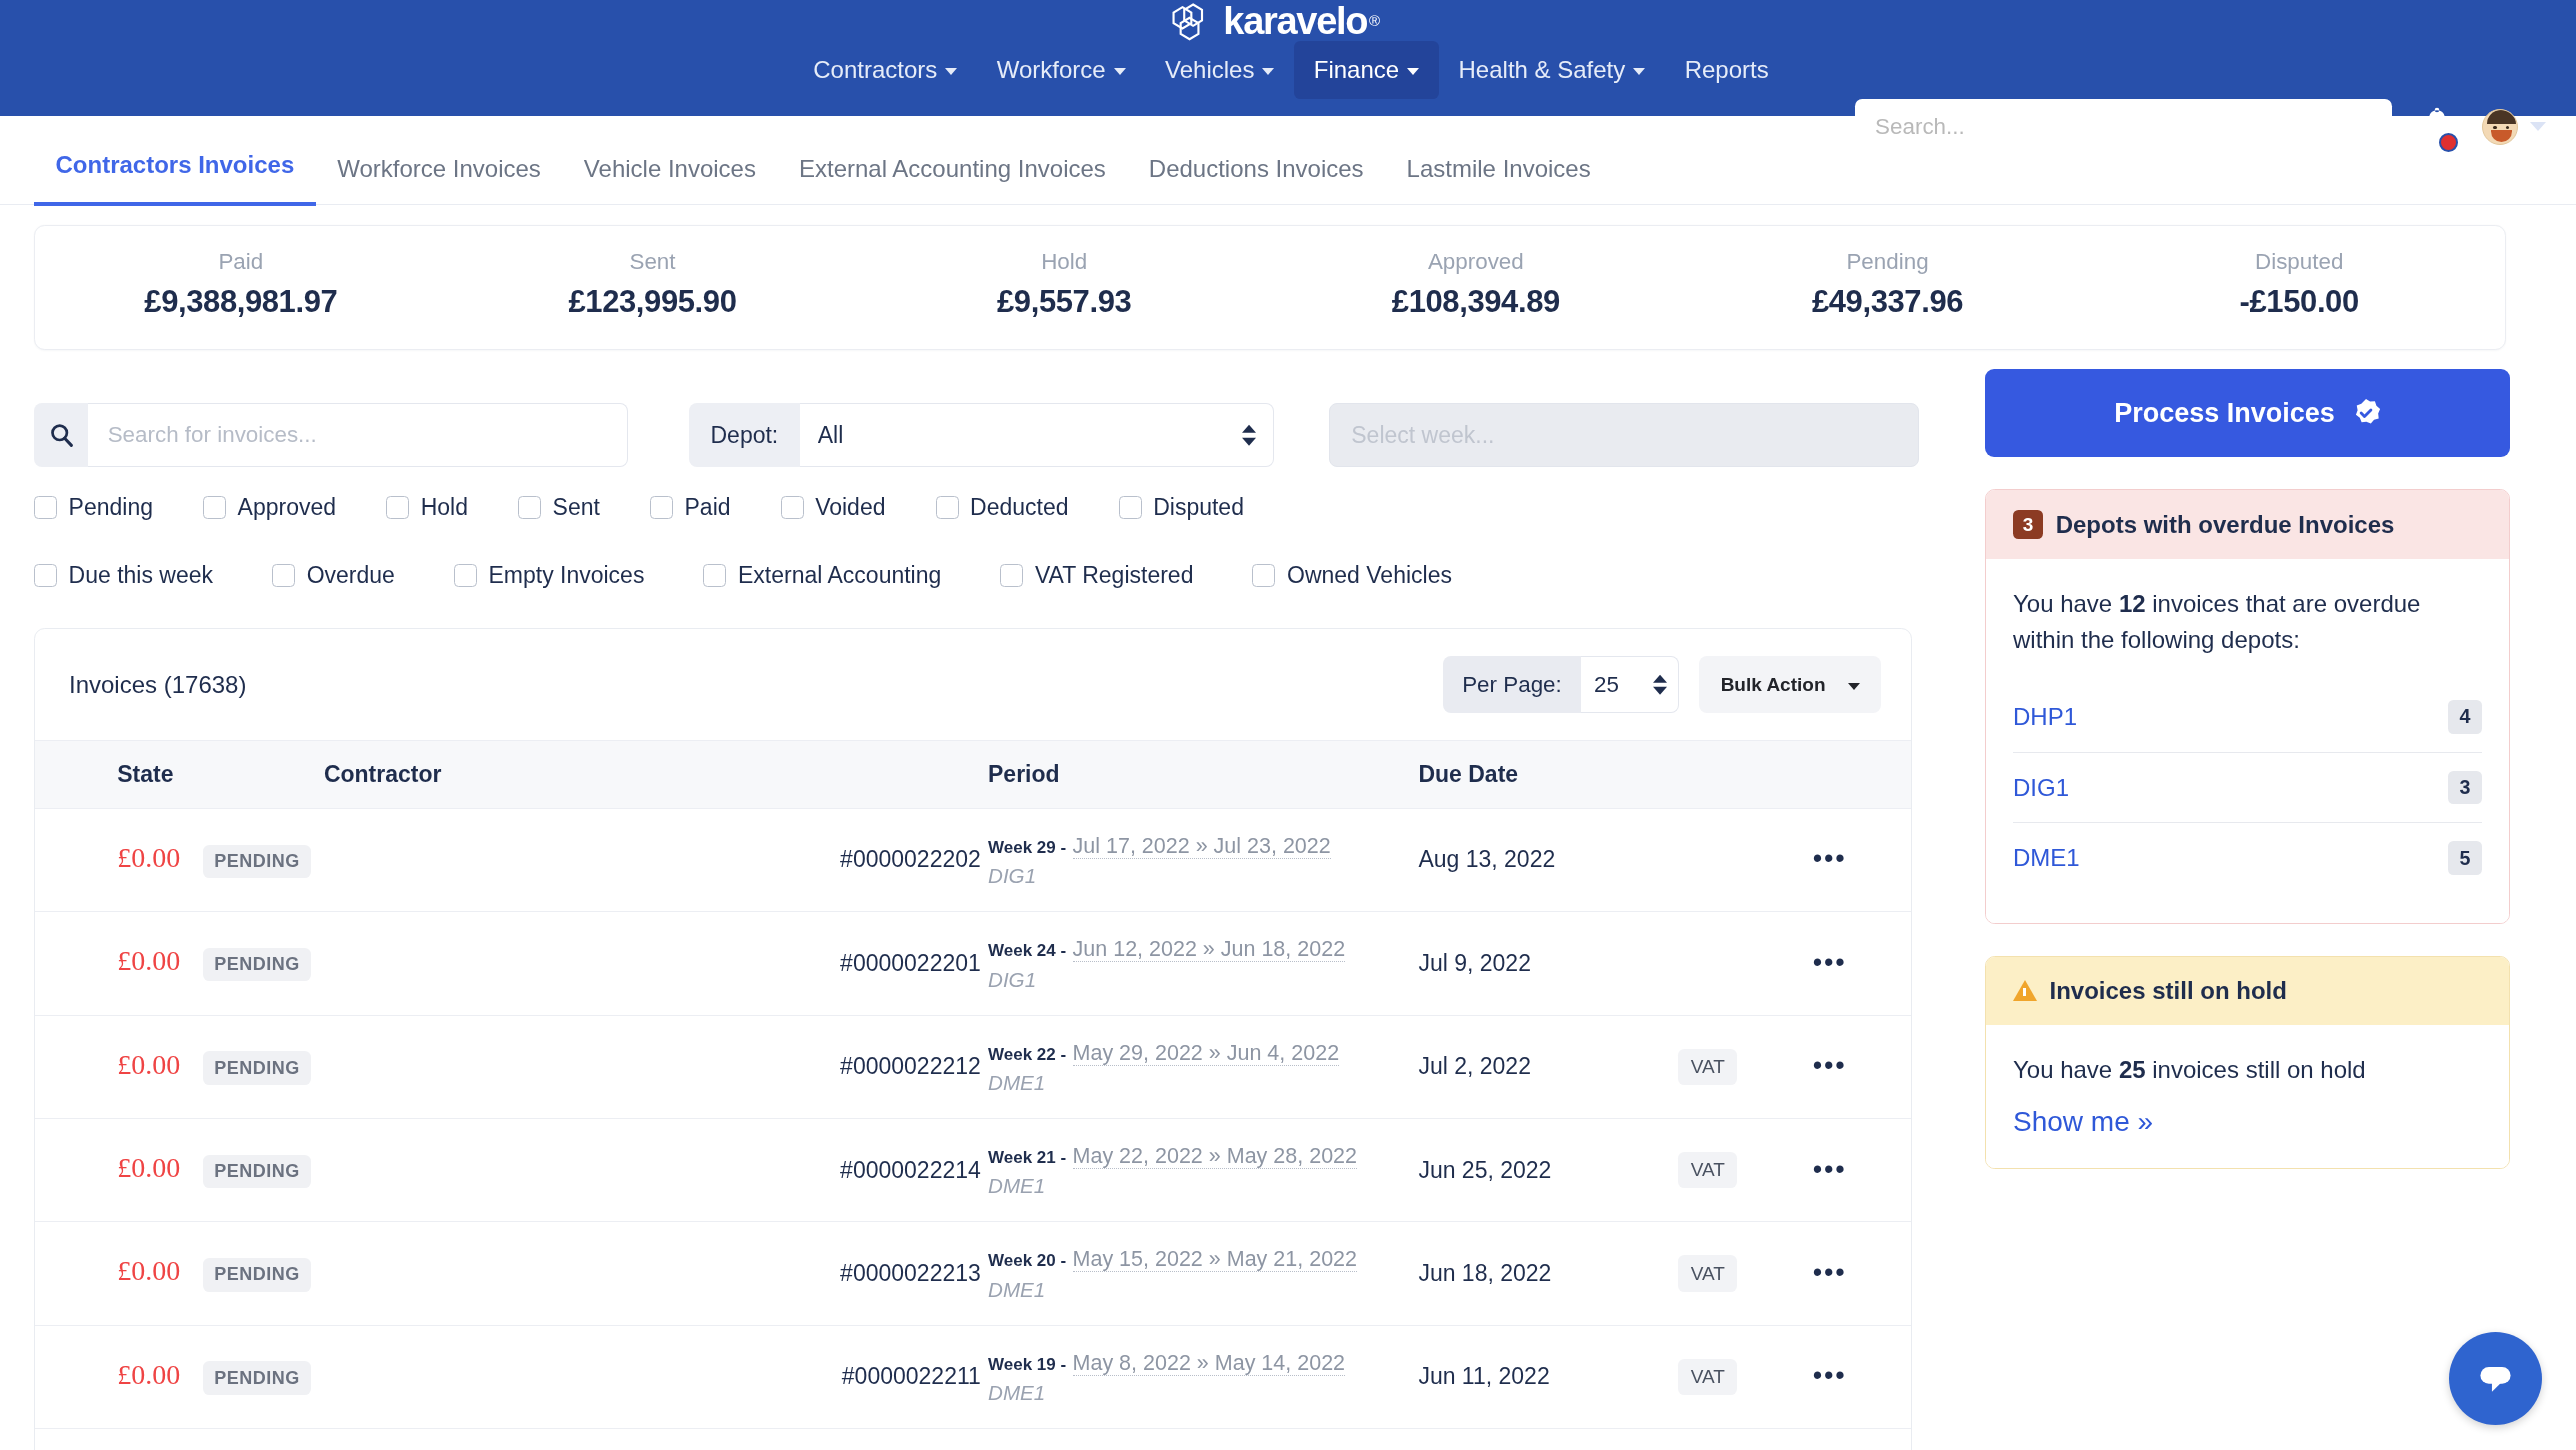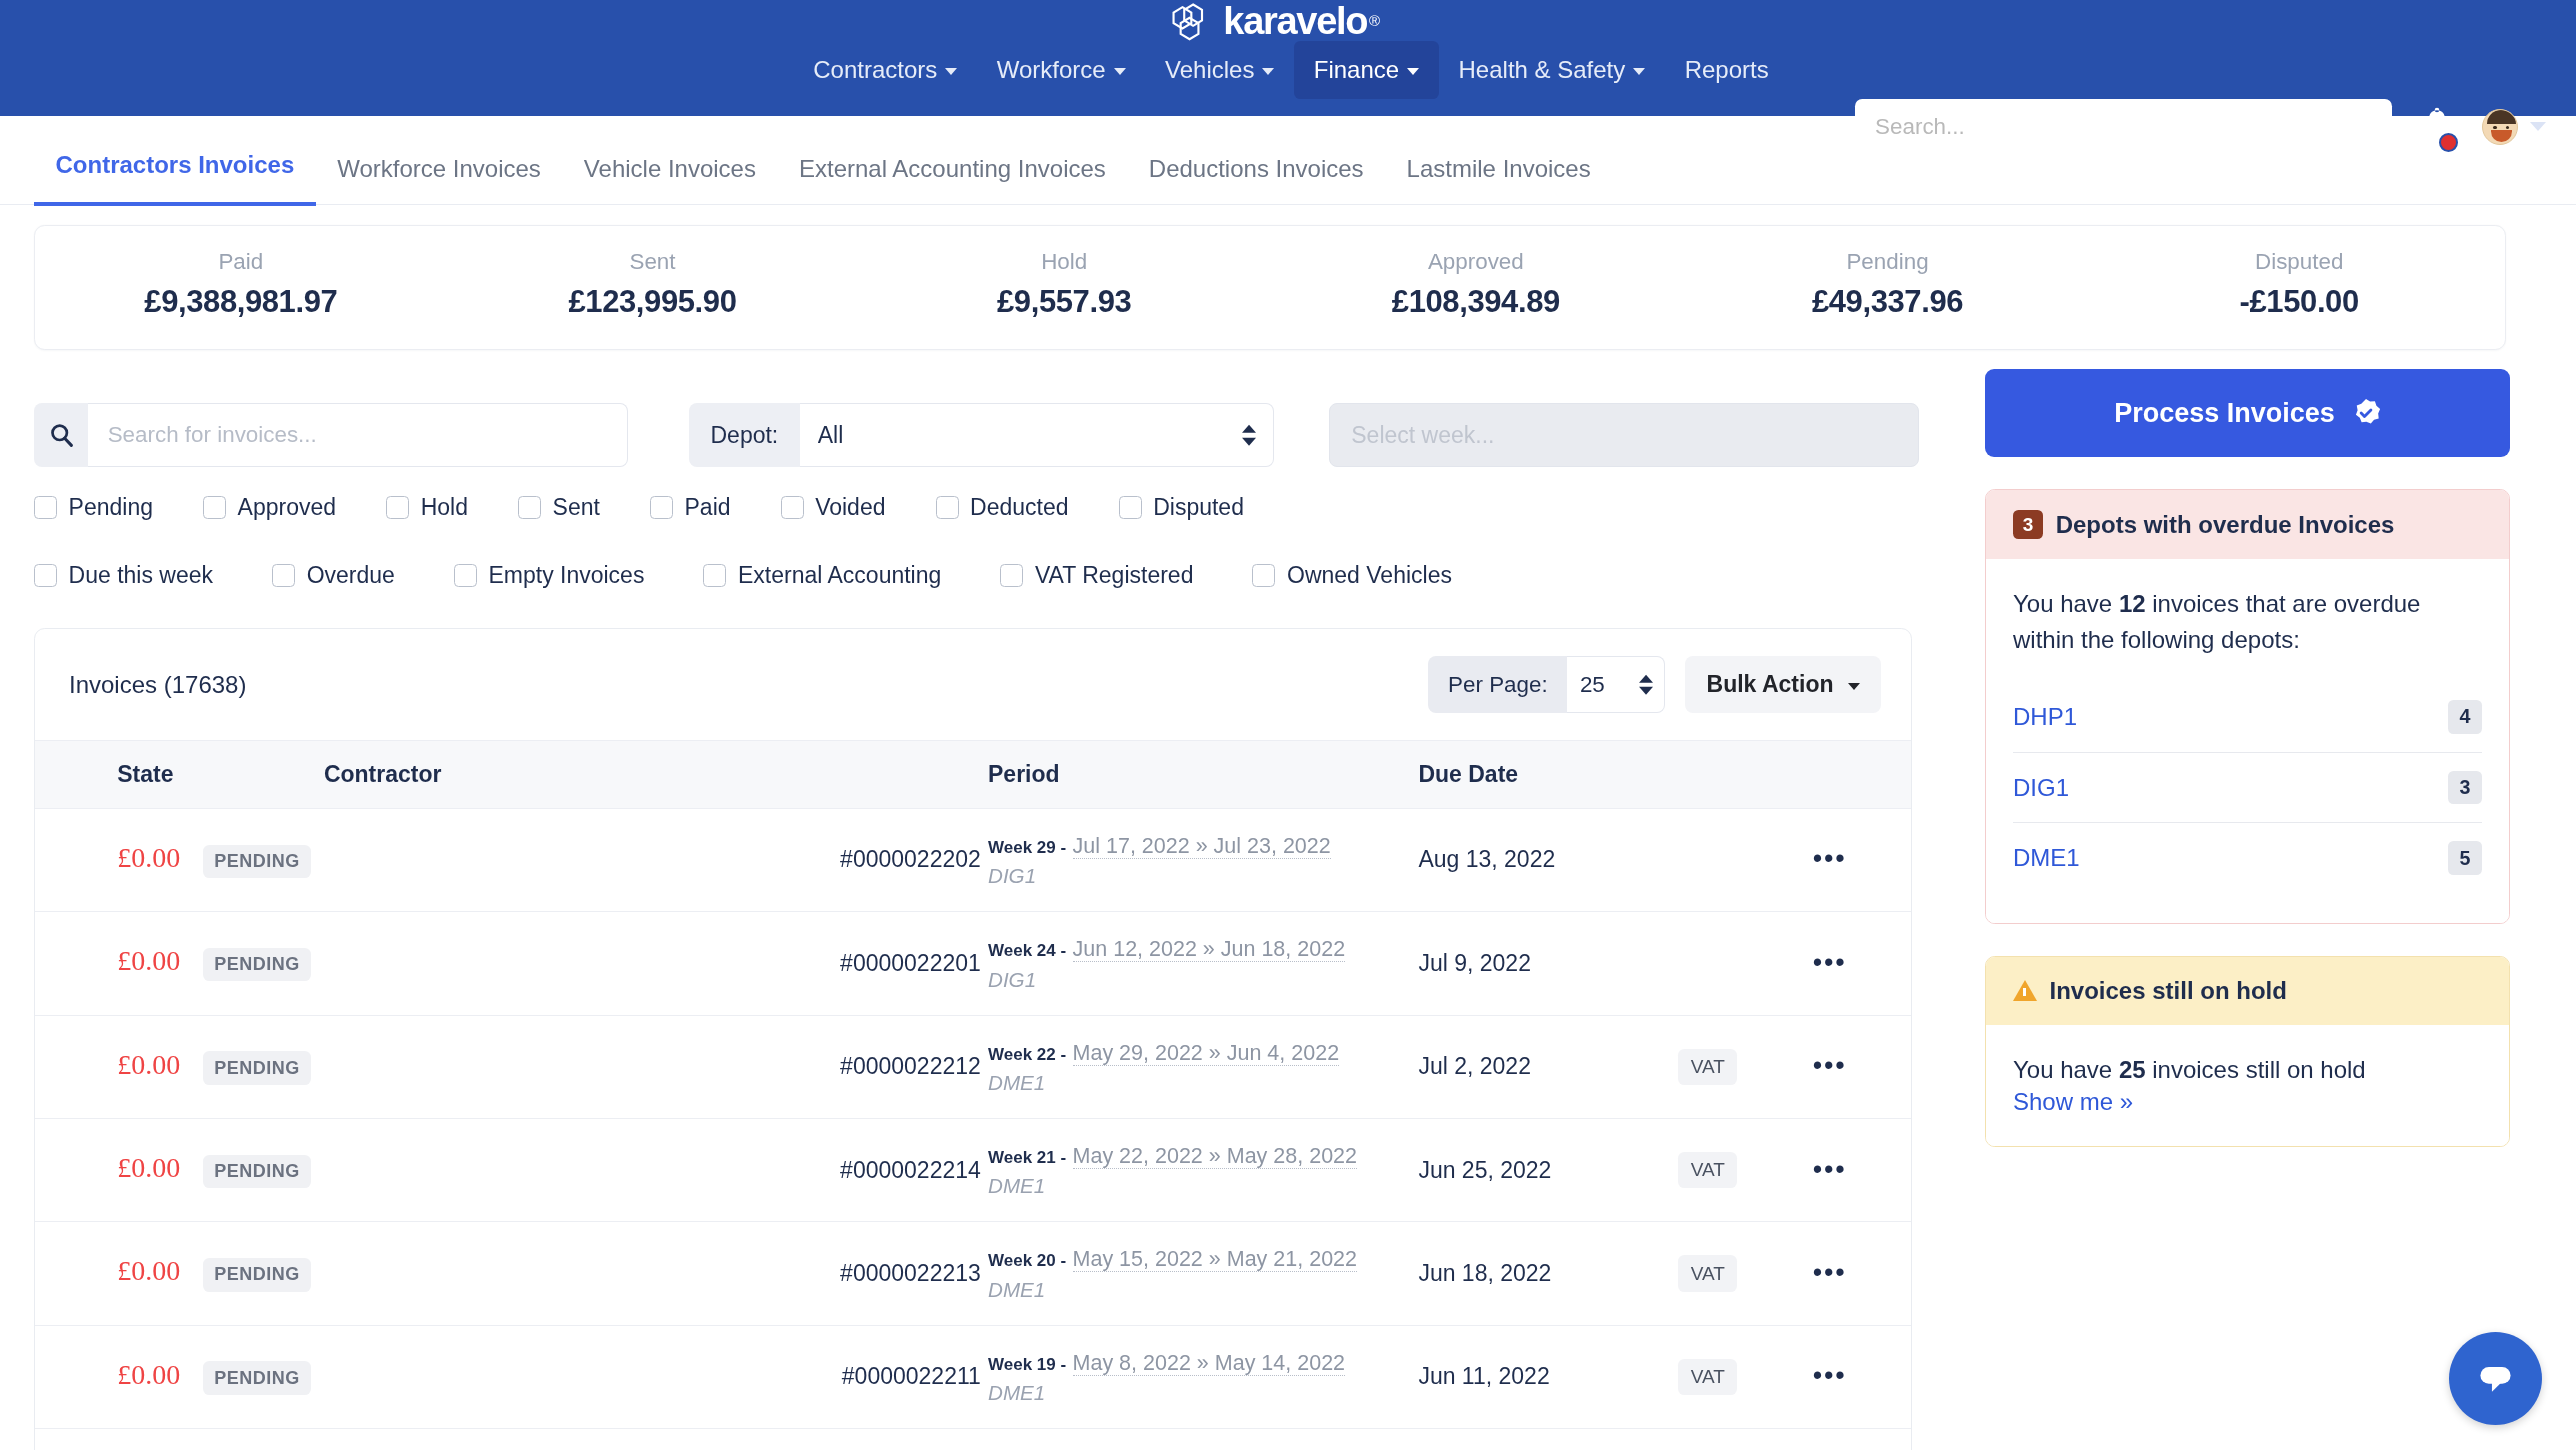--- a/index.html
+++ b/index.html
@@ -215,22 +215,22 @@
   }
   .perpage-sel {
     width: 98px; height: 57px; border:1.8px solid #e4e7ee; border-left:none;
     border-radius: 0 8px 8px 0; background:#fff;
     font-size: 22.4px; padding-left: 12.5px; color:#1f2d4d;
     appearance:none; font-family:"Liberation Sans", sans-serif;
   }
   .bulk-btn {
     background: #f3f4f7; border: none; border-radius: 8px;
     height: 57px; padding: 0 21.5px;
-    font-size: 23px; color:#22242a; font-weight: 600;
-    display:flex; align-items:center; gap: 14px; cursor:pointer;
+    font-size: 19px; color:#22242a; font-weight: 600;
+    display:flex; align-items:center; gap: 22px; cursor:pointer;
     font-family:"Liberation Sans", sans-serif;
   }
 
   table { width: 100%; border-collapse: collapse; }
   thead th {
     background: #f7f8fa;
     border-top: 1.8px solid #eceef3;
     border-bottom: 1.8px solid #eceef3;
     font-size: 23px; color: #1f2d4d; font-weight: 700;
     text-align: left;
@@ -302,21 +302,21 @@
     display:flex; align-items:center;
     padding: 18px 0;
     border-bottom: 1.8px solid #e7e9ee;
   }
   .depot-row:last-child { border-bottom: none; }
   .depot-link { color:#2f58d8; font-size: 24px; cursor:pointer; }
   .depot-count {
     margin-left:auto; background:#e6e8ed; color:#1f2d4d;
     font-size: 19.7px; font-weight:600; padding: 5.4px 11.6px; border-radius: 5.4px;
   }
-  .showme { display:block; color:#2f58d8; font-size:24px; margin-top: 0; cursor:pointer;}
+  .showme { display:block; color:#2f58d8; font-size:28px; margin-top: 18px; cursor:pointer;}
   .warn-tri { width:0;height:0;border-left:12.5px solid transparent;border-right:12.5px solid transparent;border-bottom:21.5px solid #f0a52c; position:relative;}
   .warn-tri:after{content:"";position:absolute;left:-1.8px;top:8px;width:2.7px;height:8px;background:#fff;}
 
   .chat-fab {
     position: fixed; right: 34px; bottom: 25px;
     width: 93px; height: 93px; border-radius: 50%;
     background: #2f64cf;
     display:flex;align-items:center;justify-content:center;
     cursor:pointer;
     box-shadow: 0 2.7px 9px rgba(0,0,0,.18);

